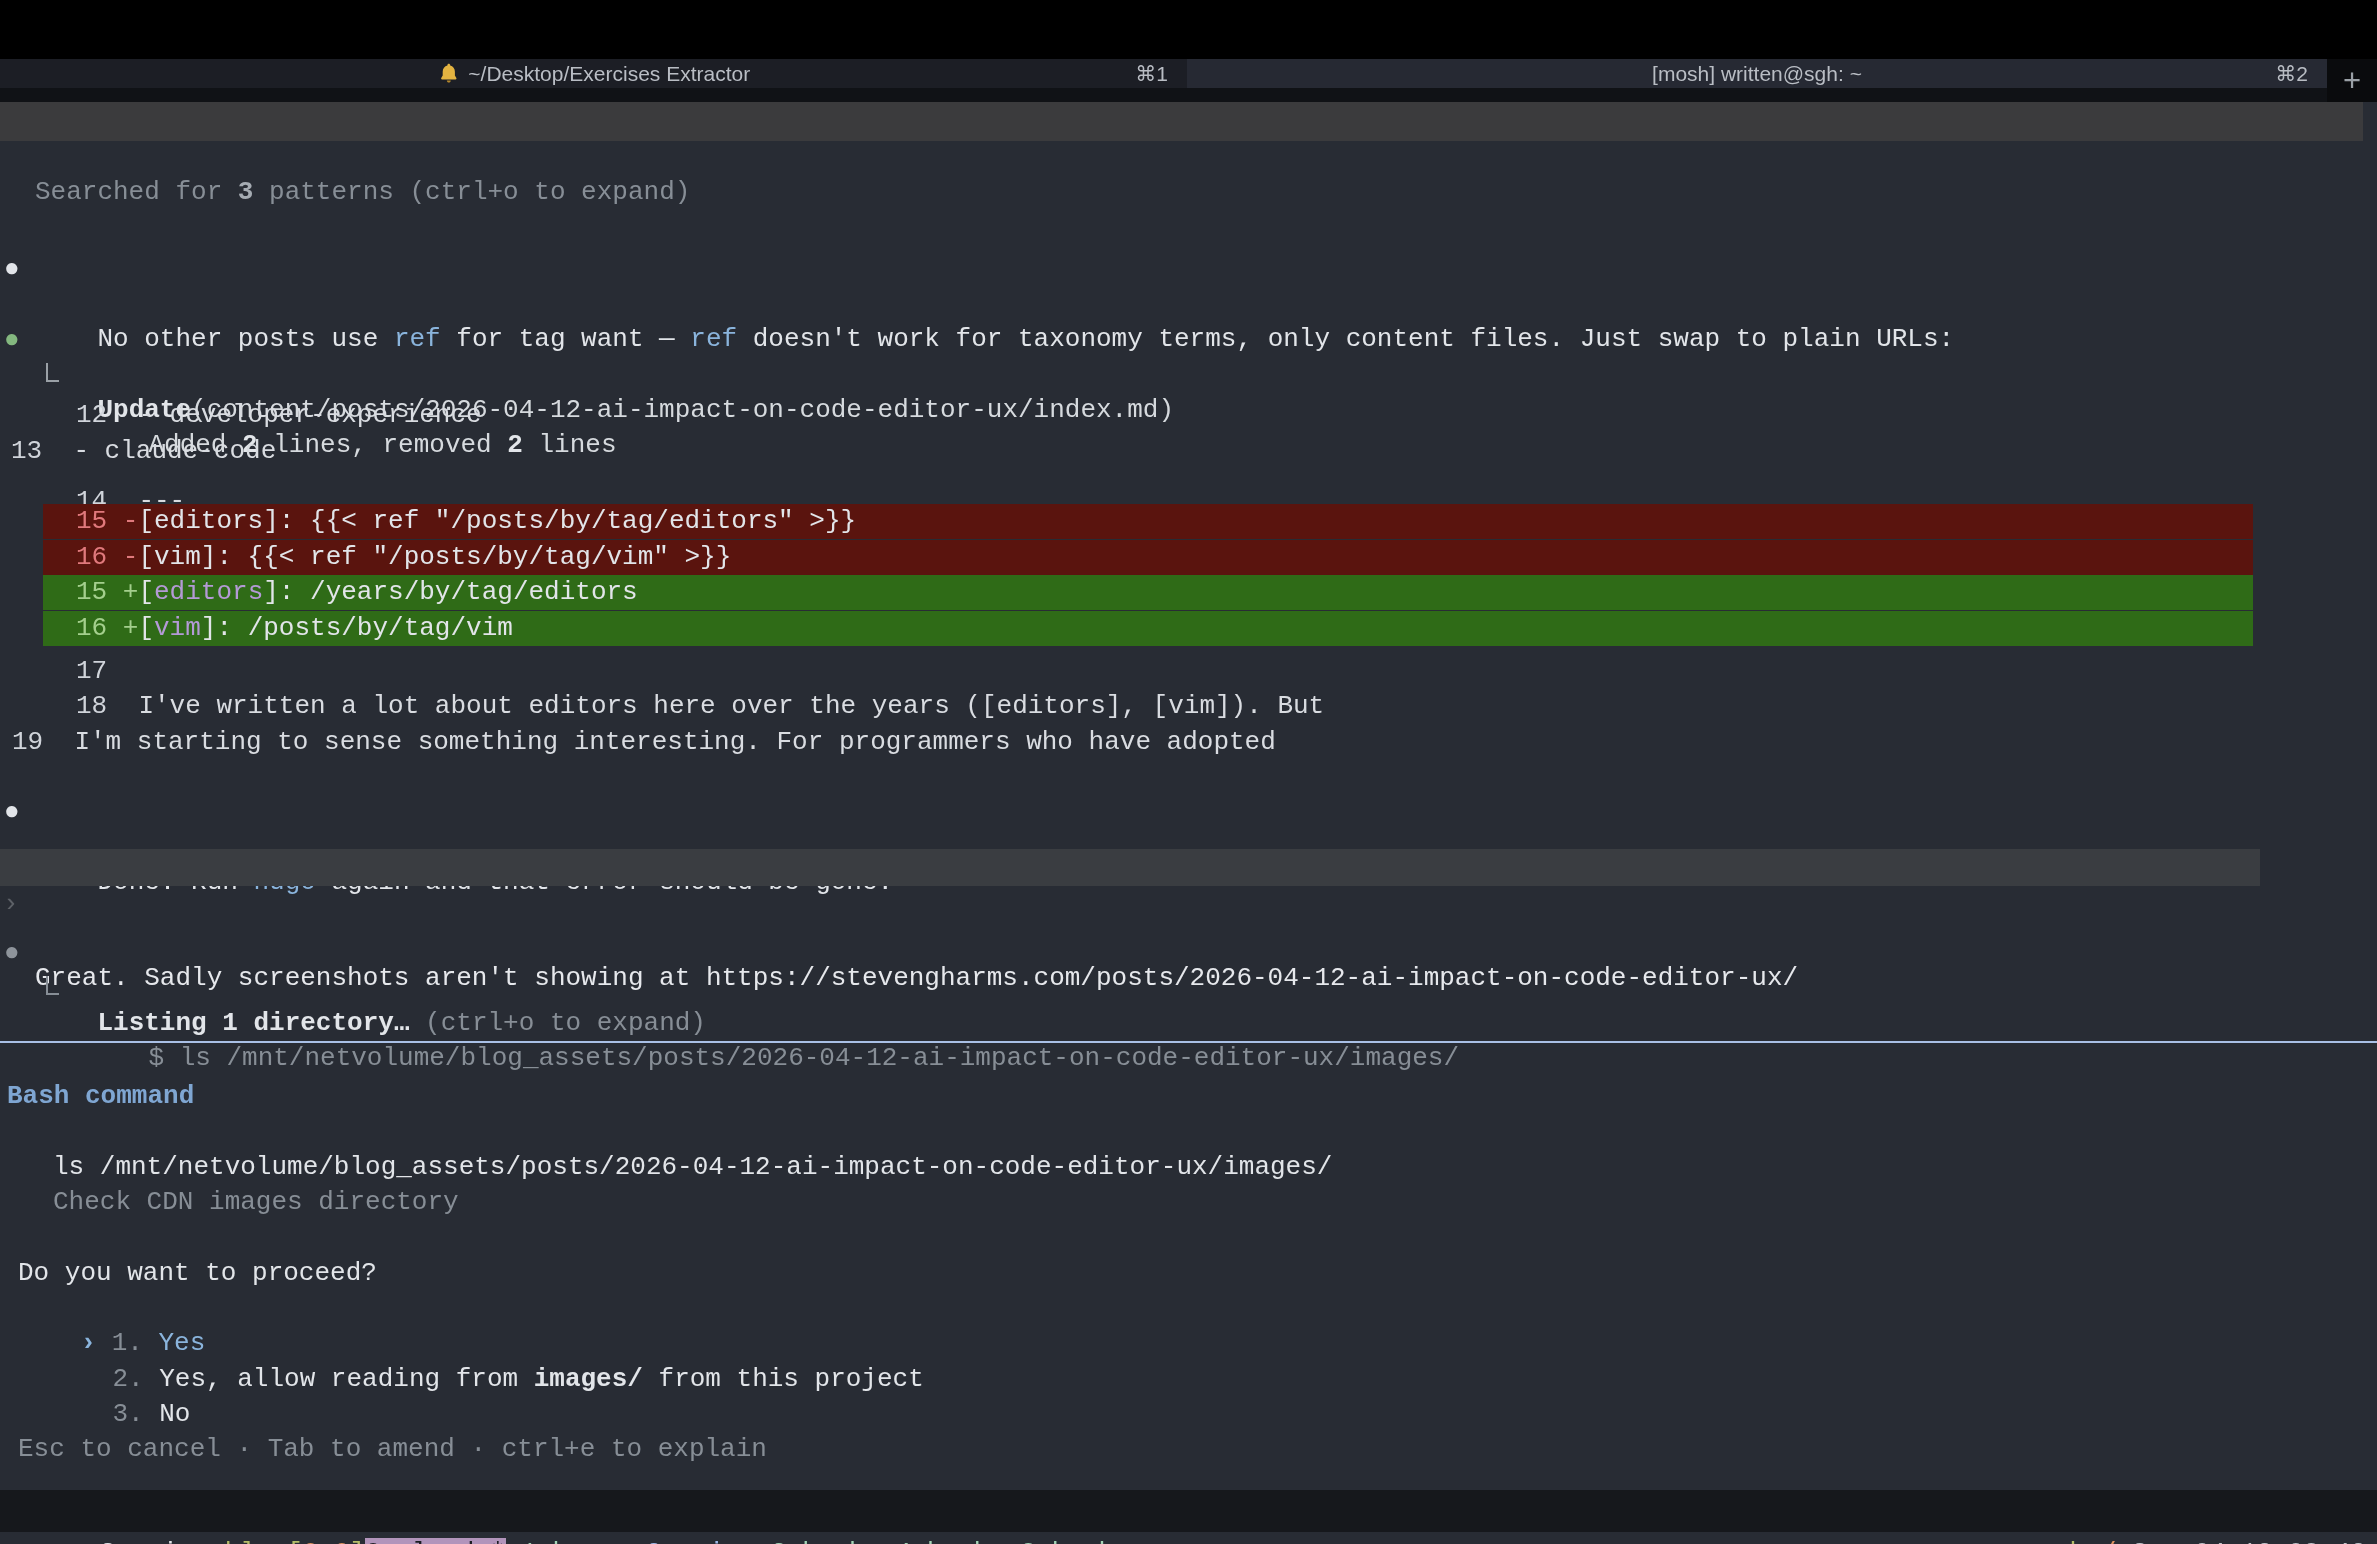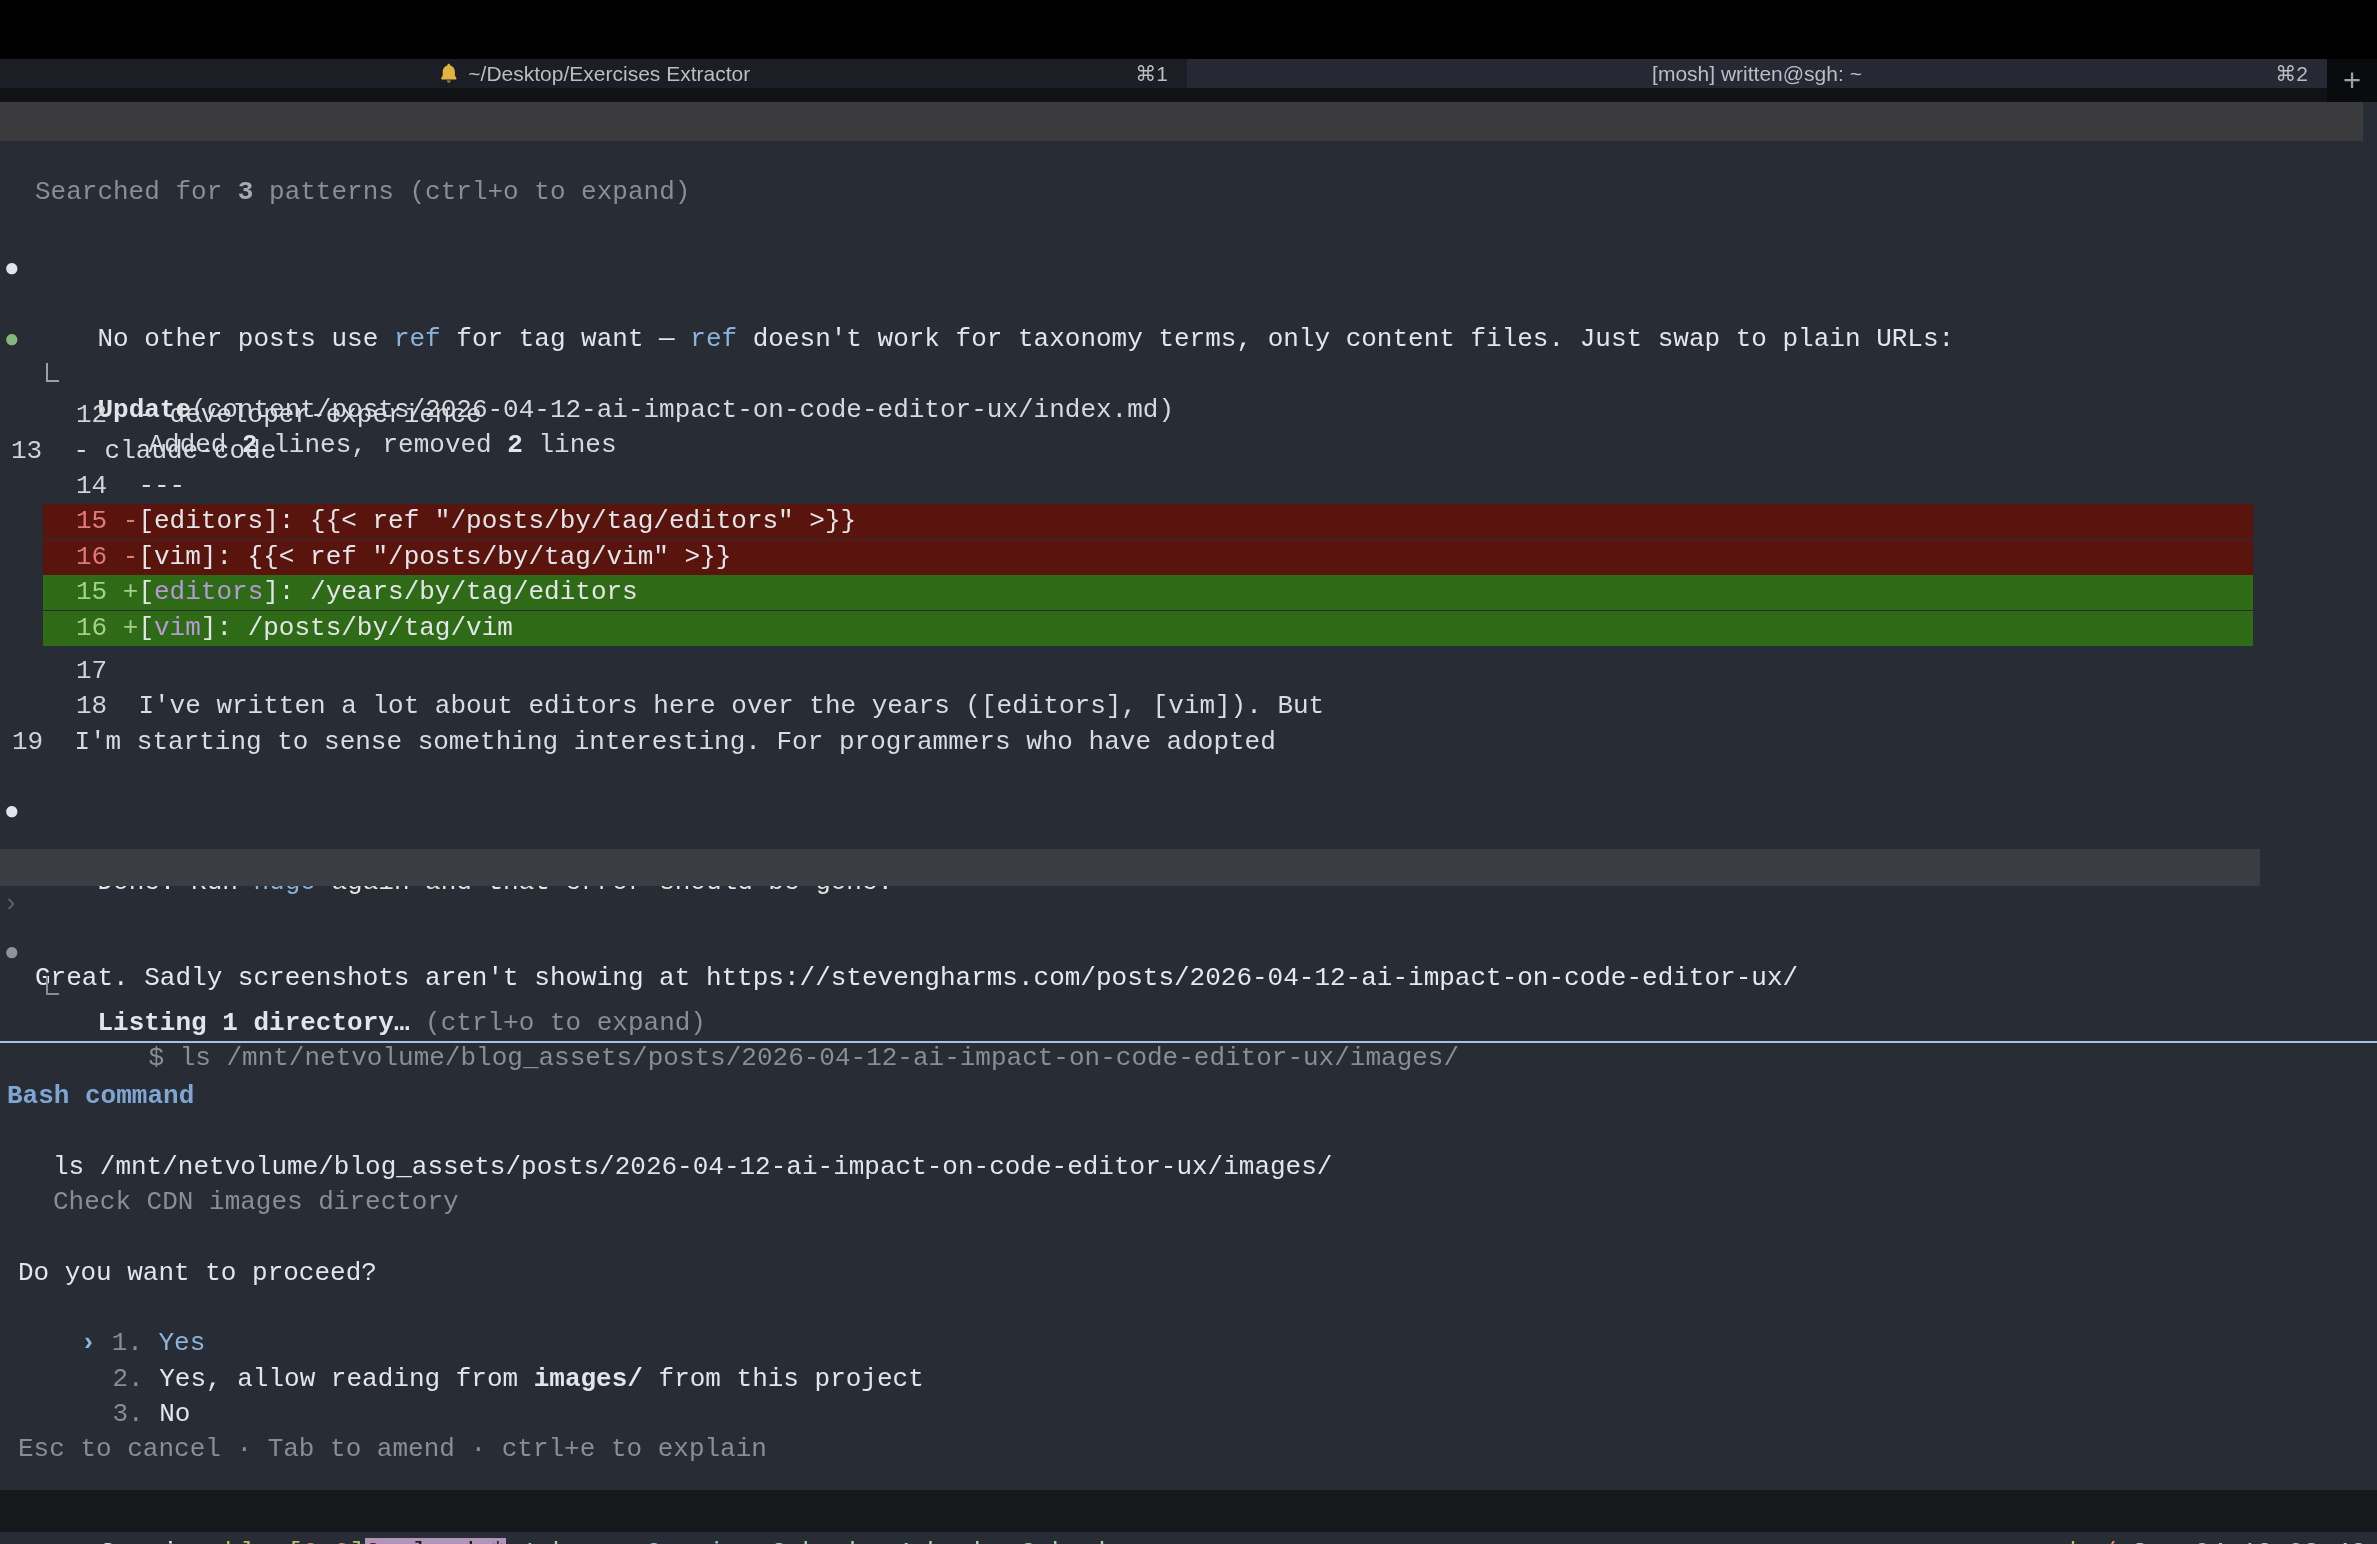--- a/index.html
+++ b/index.html
@@ -114,21 +114,21 @@
     <span class="fg b">Update</span><span class="soft">(content/posts/2026-04-12-ai-impact-on-code-editor-ux/index.md)</span>
   </div>
 
   <div class="line" style="top:216px; padding-left:86px;">
     <span class="corner"></span>
     <span class="soft">Added </span><span class="fg b">2</span><span class="soft"> lines, removed </span><span class="fg b">2</span><span class="soft"> lines</span>
   </div>
 
   <div class="line dline" style="top:256px;"><span class="dnum">12</span><span>- developer-experience</span></div>
   <div class="line dline" style="top:292px;padding-left:11px;"><span class="dnum">13</span><span>- claude-code</span></div>
-  <div class="line dline" style="top:327px;"><span class="dnum">14</span><span>---</span></div>
+  <div class="line dline" style="top:342px;"><span class="dnum">14</span><span>---</span></div>
 
   <div class="line dline drow removed" style="top:362px;"><span class="dnum">15</span><span class="sign">-</span><span class="fg">[editors]: {{&lt; ref "/posts/by/tag/editors" &gt;}}</span></div>
   <div class="line dline drow removed" style="top:398px;"><span class="dnum">16</span><span class="sign">-</span><span class="fg">[vim]: {{&lt; ref "/posts/by/tag/vim" &gt;}}</span></div>
 
   <div class="line dline drow added" style="top:433px;"><span class="dnum">15</span><span class="sign">+</span><span class="fg">[</span><span class="tagname">editors</span><span class="fg">]: </span><span class="fg">/years/by/tag/editors</span></div>
   <div class="line dline drow added" style="top:469px;"><span class="dnum">16</span><span class="sign">+</span><span class="fg">[</span><span class="tagname">vim</span><span class="fg">]: </span><span class="fg">/posts/by/tag/vim</span></div>
 
   <div class="line dline" style="top:512px;"><span class="dnum">17</span><span></span></div>
   <div class="line dline" style="top:547px;"><span class="dnum">18</span><span>I've written a lot about editors here over the years ([editors], [vim]). But</span></div>
   <div class="line dline" style="top:583px;padding-left:12px;"><span class="dnum">19</span><span>I'm starting to sense something interesting. For programmers who have adopted</span></div>

